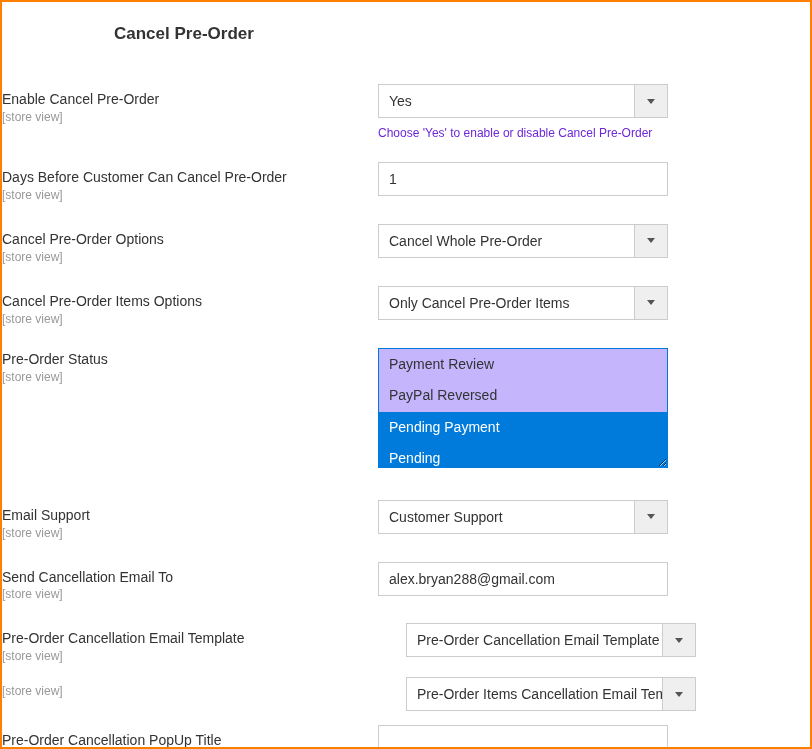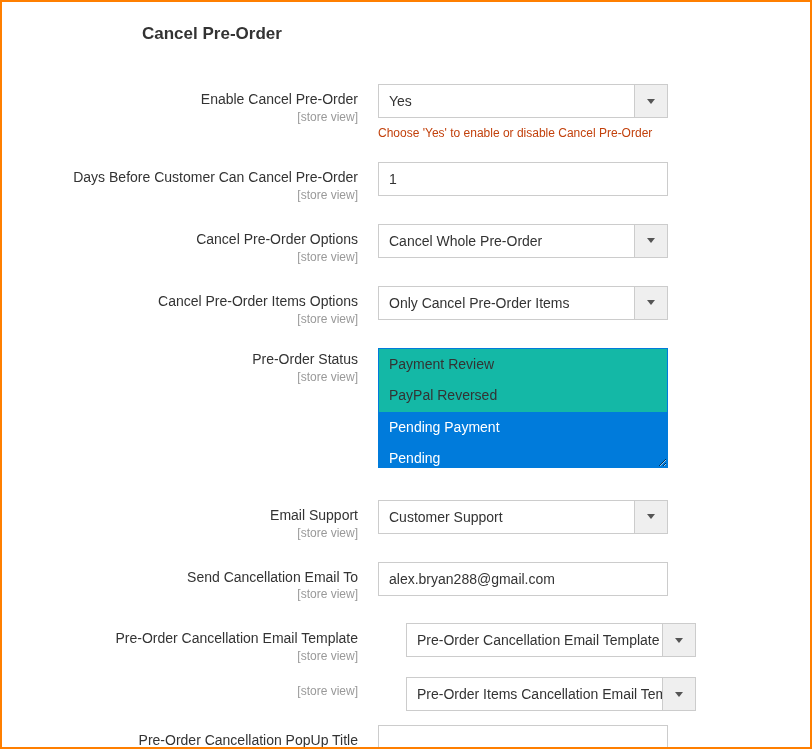--- a/index.html
+++ b/index.html
@@ -14,34 +14,32 @@
     height: 749px;
     border: 2px solid #ff7f00;
     position: relative;
     overflow: hidden;
   }
   .section-title {
     font-size: 17px;
     font-weight: 600;
     color: #333;
     padding: 22px 0 0 112px;
-    margin-left: 28px;
   }
   .form-area {
     padding: 40px 0 0 0;
   }
   .field-row {
     display: flex;
     align-items: flex-start;
     margin-bottom: 22px;
   }
   .field-row.tight { margin-bottom: 14px; gap: 28px; }
   .label-col {
     width: 376px;
-    text-align: right;
     padding-right: 20px;
     padding-top: 6px;
   }
   .label-text {
     font-size: 14px;
     color: #333;
     line-height: 1.35;
   }
   .scope {
     font-size: 12px;
@@ -92,31 +90,31 @@
     cursor: pointer;
   }
   .caret {
     width: 0; height: 0;
     border-left: 4px solid transparent;
     border-right: 4px solid transparent;
     border-top: 5px solid #555;
   }
   .help-text {
     font-size: 12px;
-    color: #c2410c;
+    color: #6d28d9;
     margin-top: 8px;
   }
   .multiselect {
     width: 100%;
     height: 120px;
     border: 1px solid #007bdb;
     overflow-y: scroll;
     resize: both;
     font-size: 14px;
-    background: #14b8a6;
+    background: #c4b5fd;
   }
   .ms-option {
     padding: 6px 10px;
     cursor: pointer;
     line-height: 1.4;
   }
   .ms-option.selected {
     background: #007bdb;
     color: #fff;
   }

